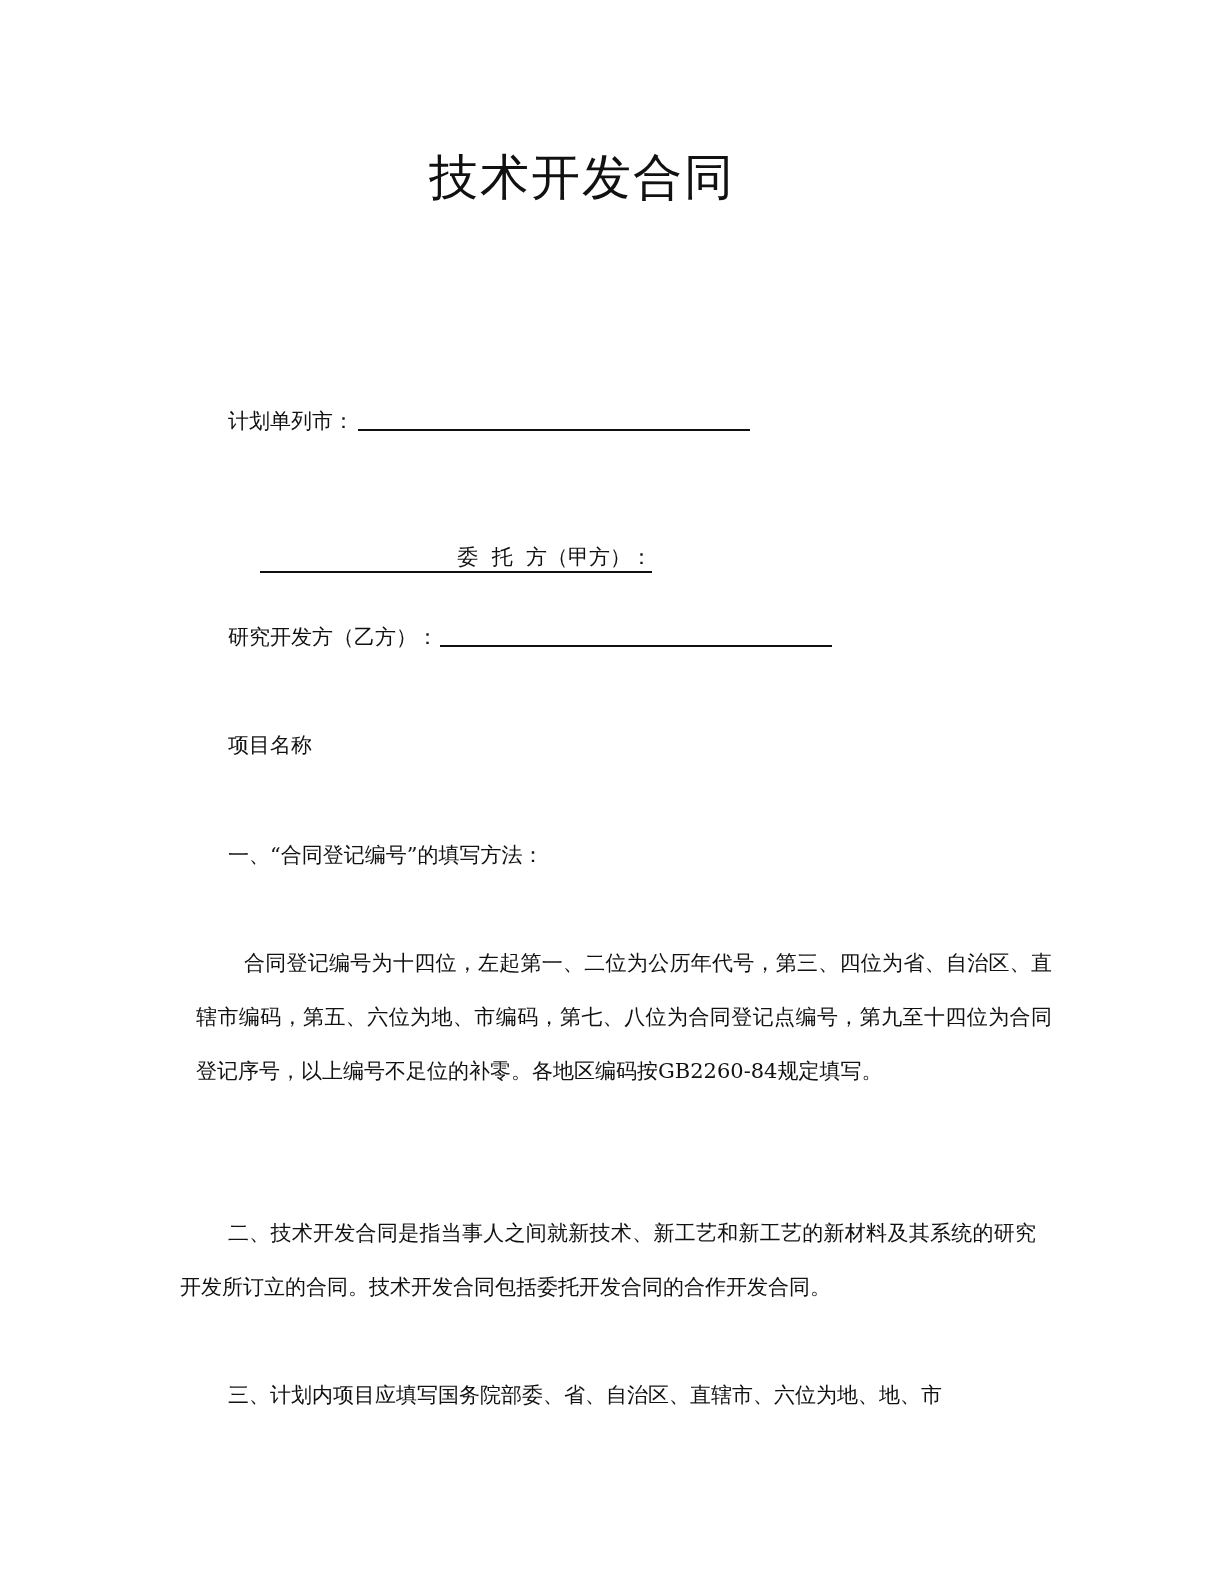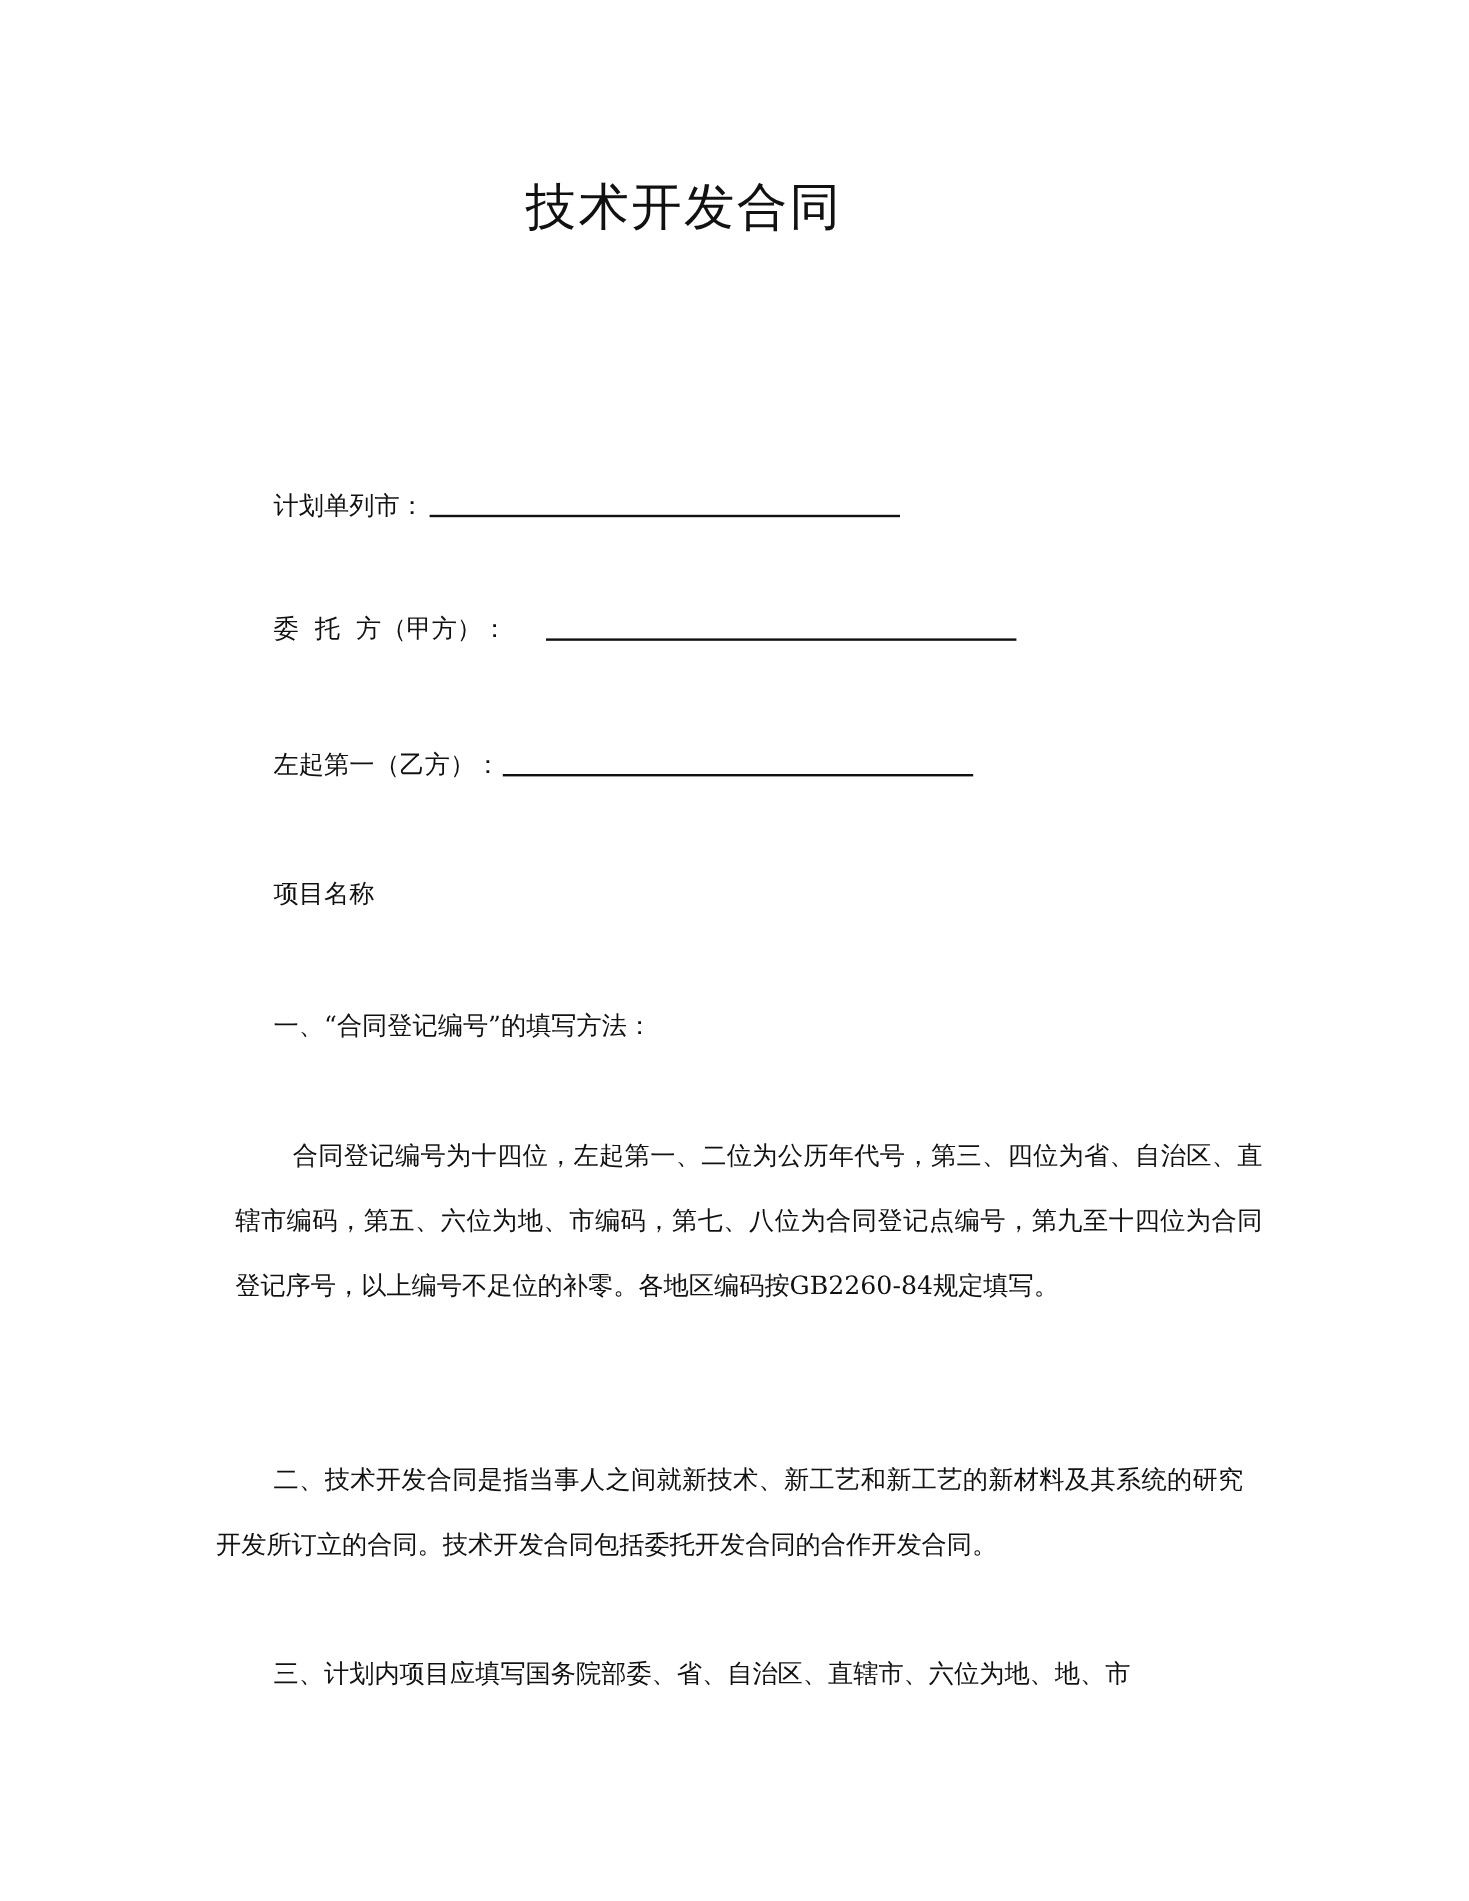--- a/index.html
+++ b/index.html
@@ -1,41 +1,41 @@
 <!DOCTYPE html>
 <html><head>
 <meta charset="utf-8">
 <style>
   html, body { margin: 0; padding: 0; background: #ffffff; }
   body { width: 1224px; height: 1584px; position: relative; overflow: hidden;
          font-family: "DejaVu Serif", "Liberation Serif", serif; color: #111; }
-  .title { position: absolute; top: 145px; left: 4px; width: 1132px; text-align: center;
-           font-size: 42px; font-family: "DejaVu Sans", "Liberation Sans", sans-serif; letter-spacing: 2px; }
+  .title { position: absolute; top: 145px; left: 16px; width: 1132px; text-align: center;
+           font-size: 49px; font-family: "DejaVu Sans", "Liberation Sans", sans-serif; letter-spacing: 2px; }
   .field { position: absolute; left: 228px; font-size: 21px; display: flex; align-items: flex-end; }
   .field .line { border-bottom: 2px solid #111; height: 0; margin-bottom: 4px; }
   .p { position: absolute; font-size: 21px; line-height: 54px; }
   .body-para { left: 180px; width: 856px; text-indent: 48px; text-align: justify; }
 </style>
 </head>
 <body>
 
 <div class="title">技术开发合同</div>
 
 <div class="field" style="top:407px;">
   <span>计划单列市：</span>
   <span class="line" style="width:392px;margin-left:4px;"></span>
 </div>
 
-<div class="field" style="top:510px;">
+<div class="field" style="top:543px;flex-direction:column;">
   <span style="white-space:pre;">委  托  方（甲方）：</span>
   <span class="line" style="width:392px;margin-left:32px;"></span>
 </div>
 
 <div class="field" style="top:623px;">
-  <span>左起第一（乙方）：</span>
+  <span>研究开发方（乙方）：</span>
   <span class="line" style="width:392px;margin-left:2px;"></span>
 </div>
 
 <div class="p" style="left:228px;top:718px;">项目名称</div>
 
 <div class="p" style="left:228px;top:828px;">一、“合同登记编号”的填写方法：</div>
 
 <div class="p body-para" style="top:936px;margin-left:16px;">合同登记编号为十四位，左起第一、二位为公历年代号，第三、四位为省、自治区、直辖市编码，第五、六位为地、市编码，第七、八位为合同登记点编号，第九至十四位为合同登记序号，以上编号不足位的补零。各地区编码按GB2260-84规定填写。</div>
 
 <div class="p body-para" style="top:1206px;">二、技术开发合同是指当事人之间就新技术、新工艺和新工艺的新材料及其系统的研究开发所订立的合同。技术开发合同包括委托开发合同的合作开发合同。</div>

